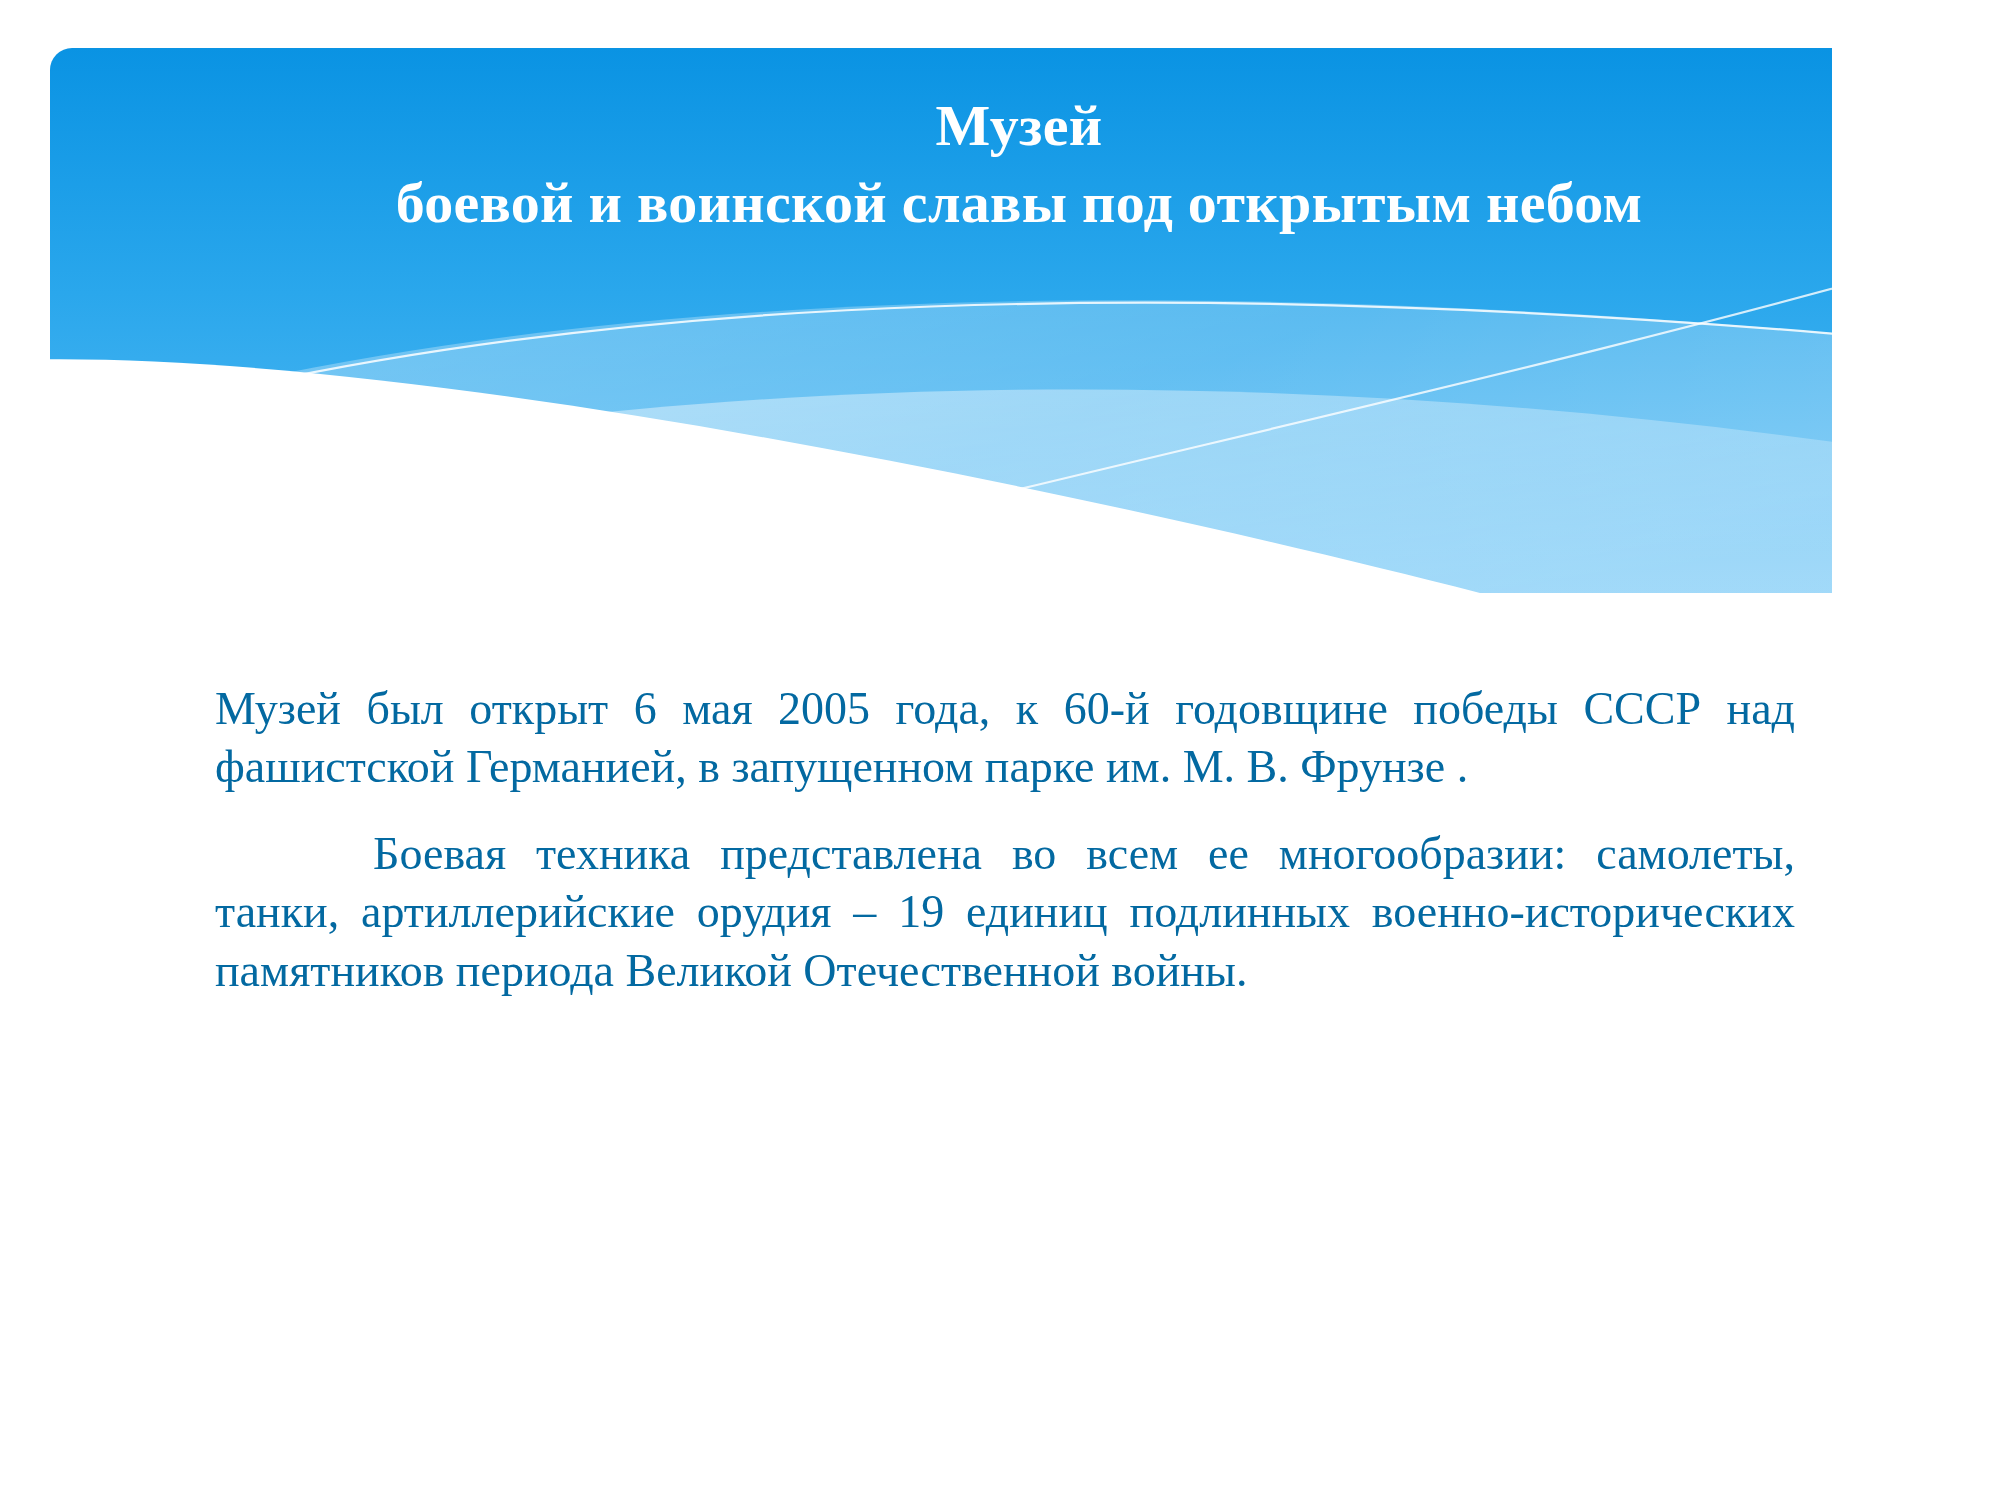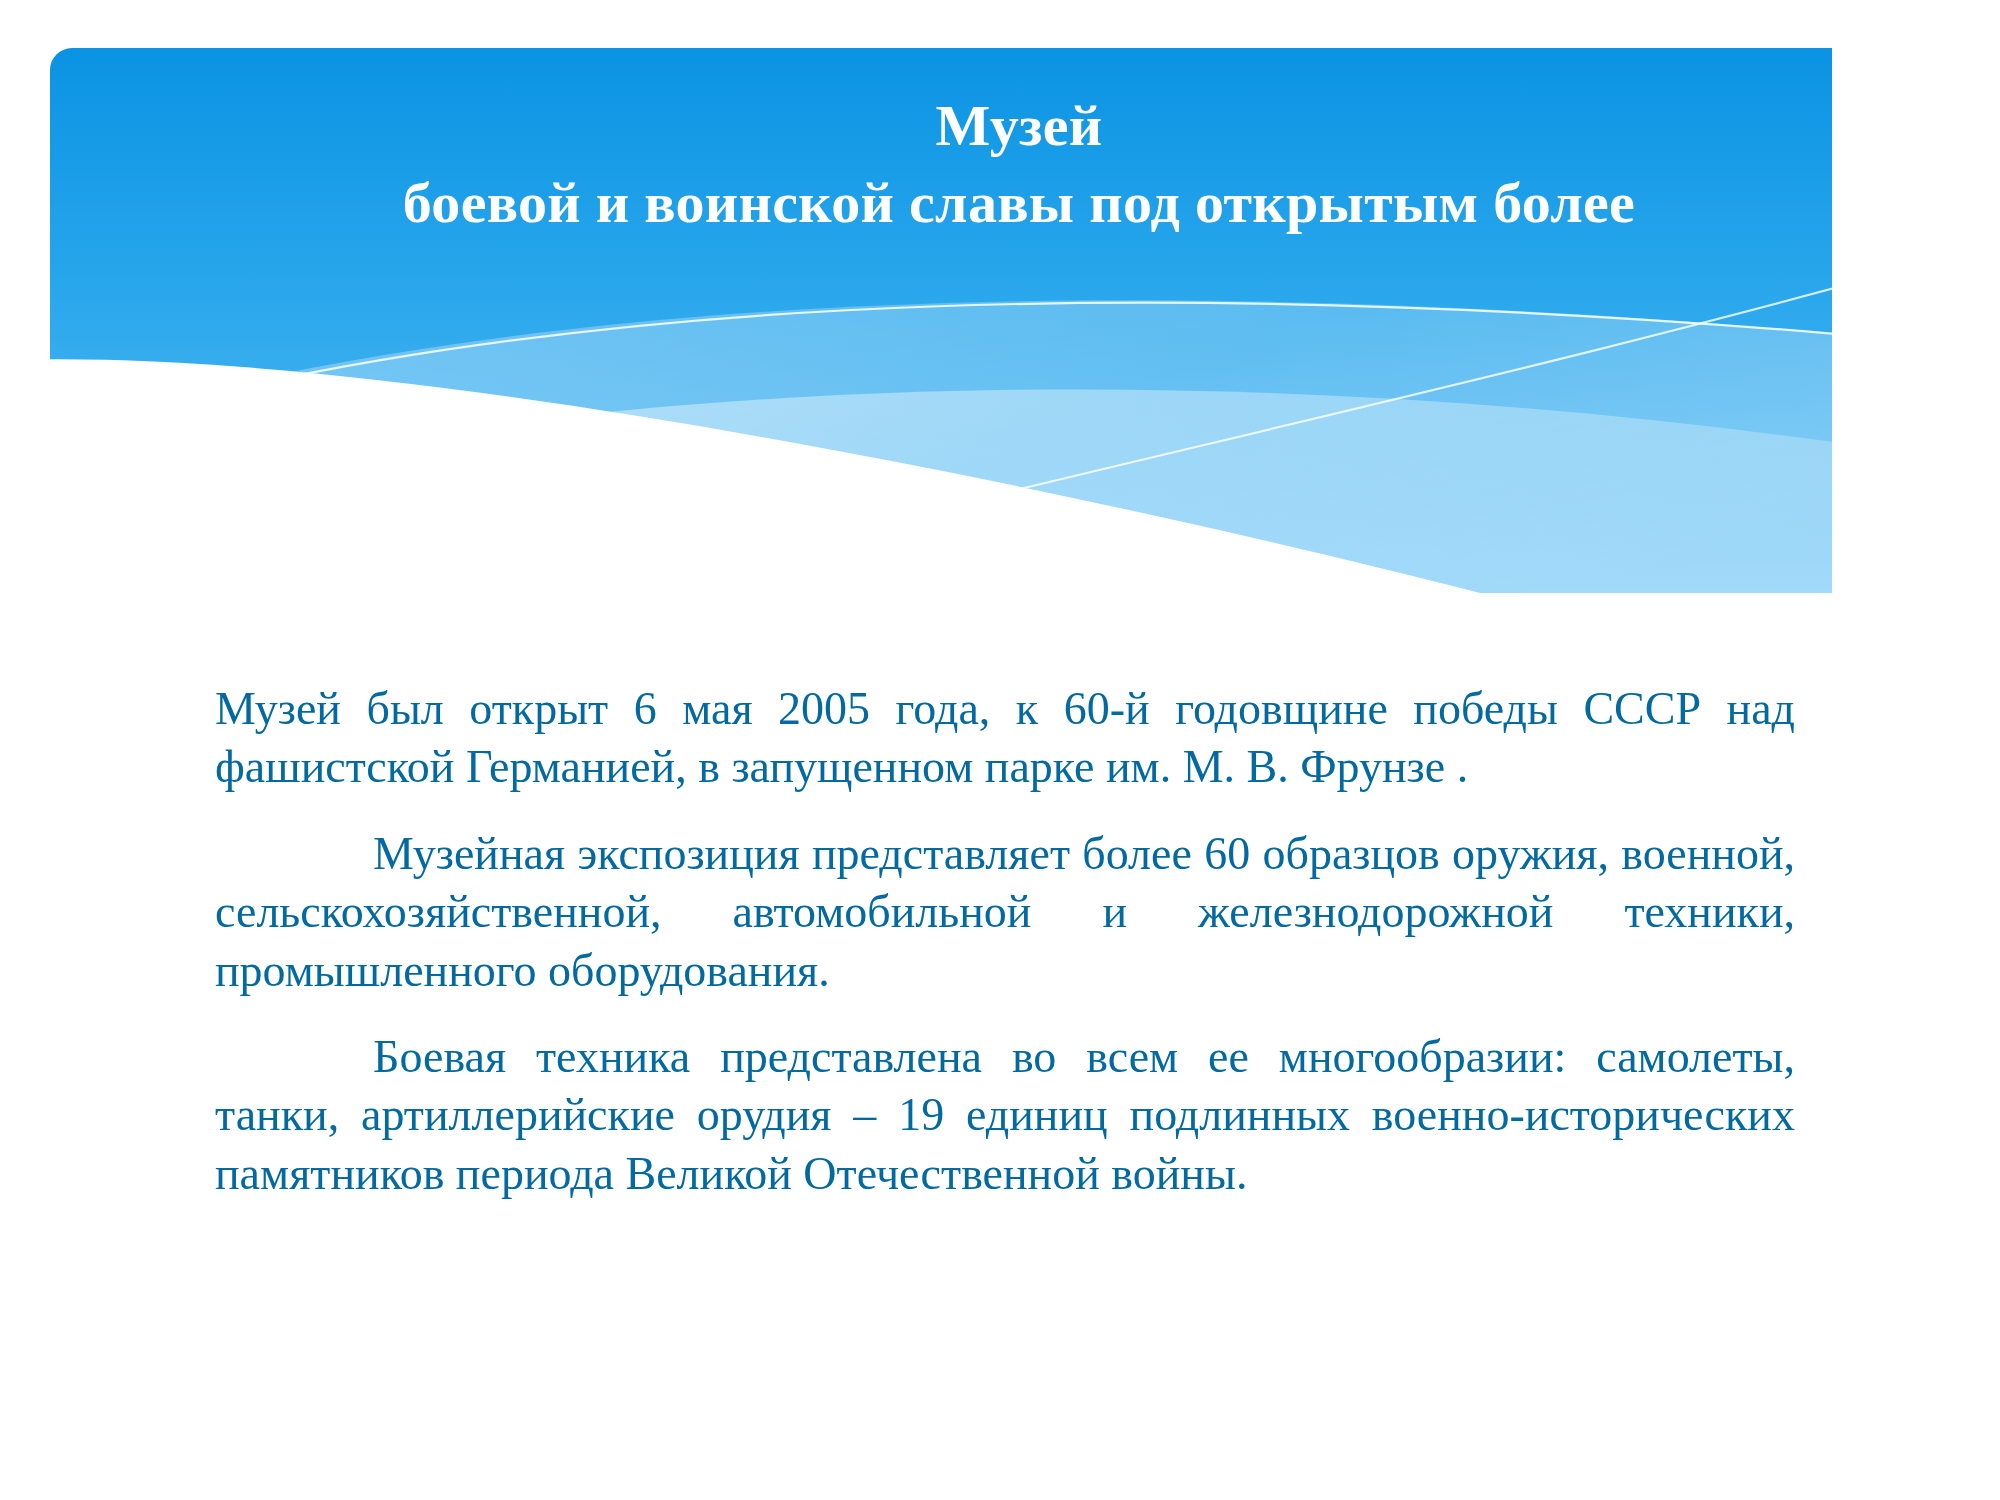--- a/index.html
+++ b/index.html
@@ -134,23 +134,22 @@
         <path d="M 560,545 C 980,430 1480,330 1942,196" fill="none" stroke="#ffffff" stroke-opacity="0.8" stroke-width="2.2"></path>
 
         <path d="M -40,312 C 330,300 980,430 1430,545 L -40,545 Z" fill="#ffffff"></path>
       </g>
     </svg>
   </div>
 
   <div id="title-block">
     <div id="title-inner">
       <span class="title-line">Музей</span>
-      <span class="title-line">боевой и воинской славы под открытым более</span>
+      <span class="title-line">боевой и воинской славы под открытым небом</span>
     </div>
   </div>
 
   <div id="body-block">
     <p class="body-para">Музей был открыт 6 мая 2005 года, к 60-й годовщине победы СССР над фашистской Германией, в запущенном парке им. М. В. Фрунзе .</p>
-    <p class="body-para indent">Музейная экспозиция представляет более 60 образцов оружия, военной, сельскохозяйственной, автомобильной и железнодорожной техники, промышленного оборудования.</p>
     <p class="body-para indent">Боевая техника представлена во всем ее многообразии: самолеты, танки, артиллерийские орудия – 19 единиц подлинных военно-исторических памятников периода Великой Отечественной войны.</p>
   </div>
 
 </div>
 
 </body></html>

